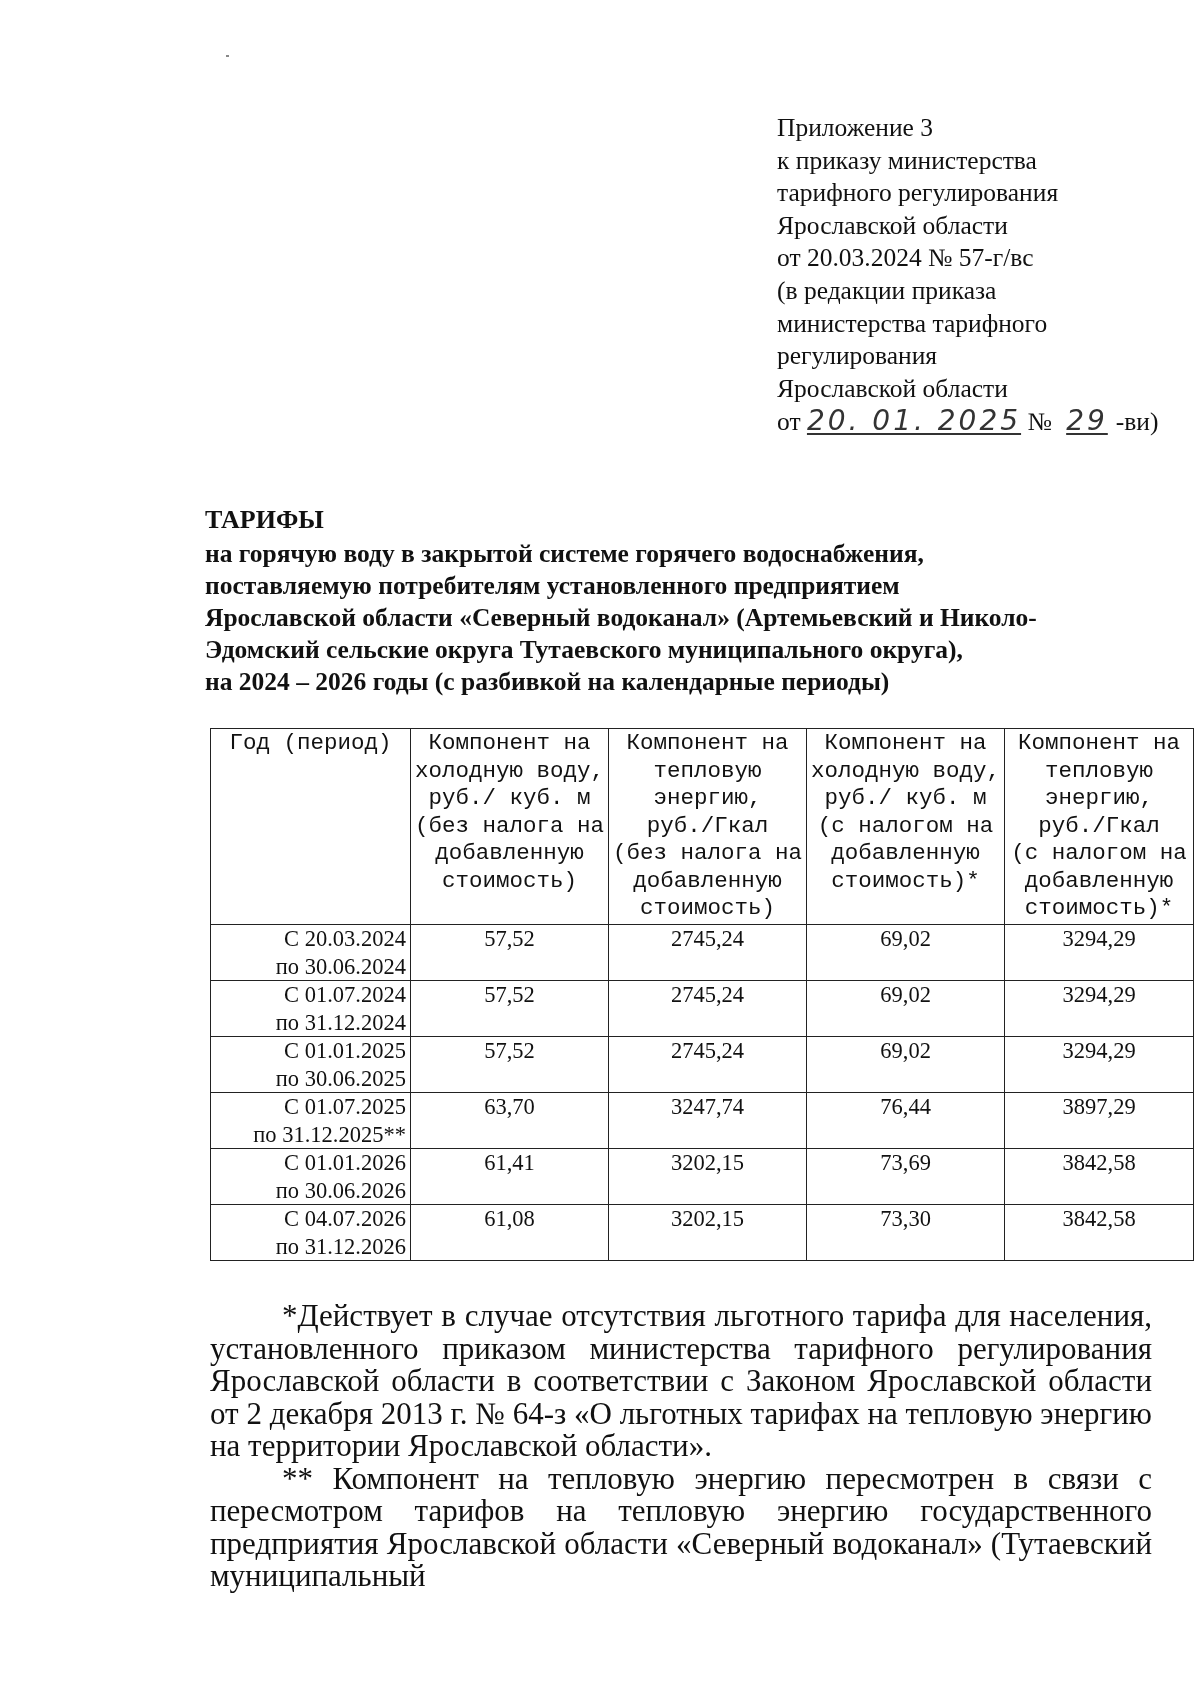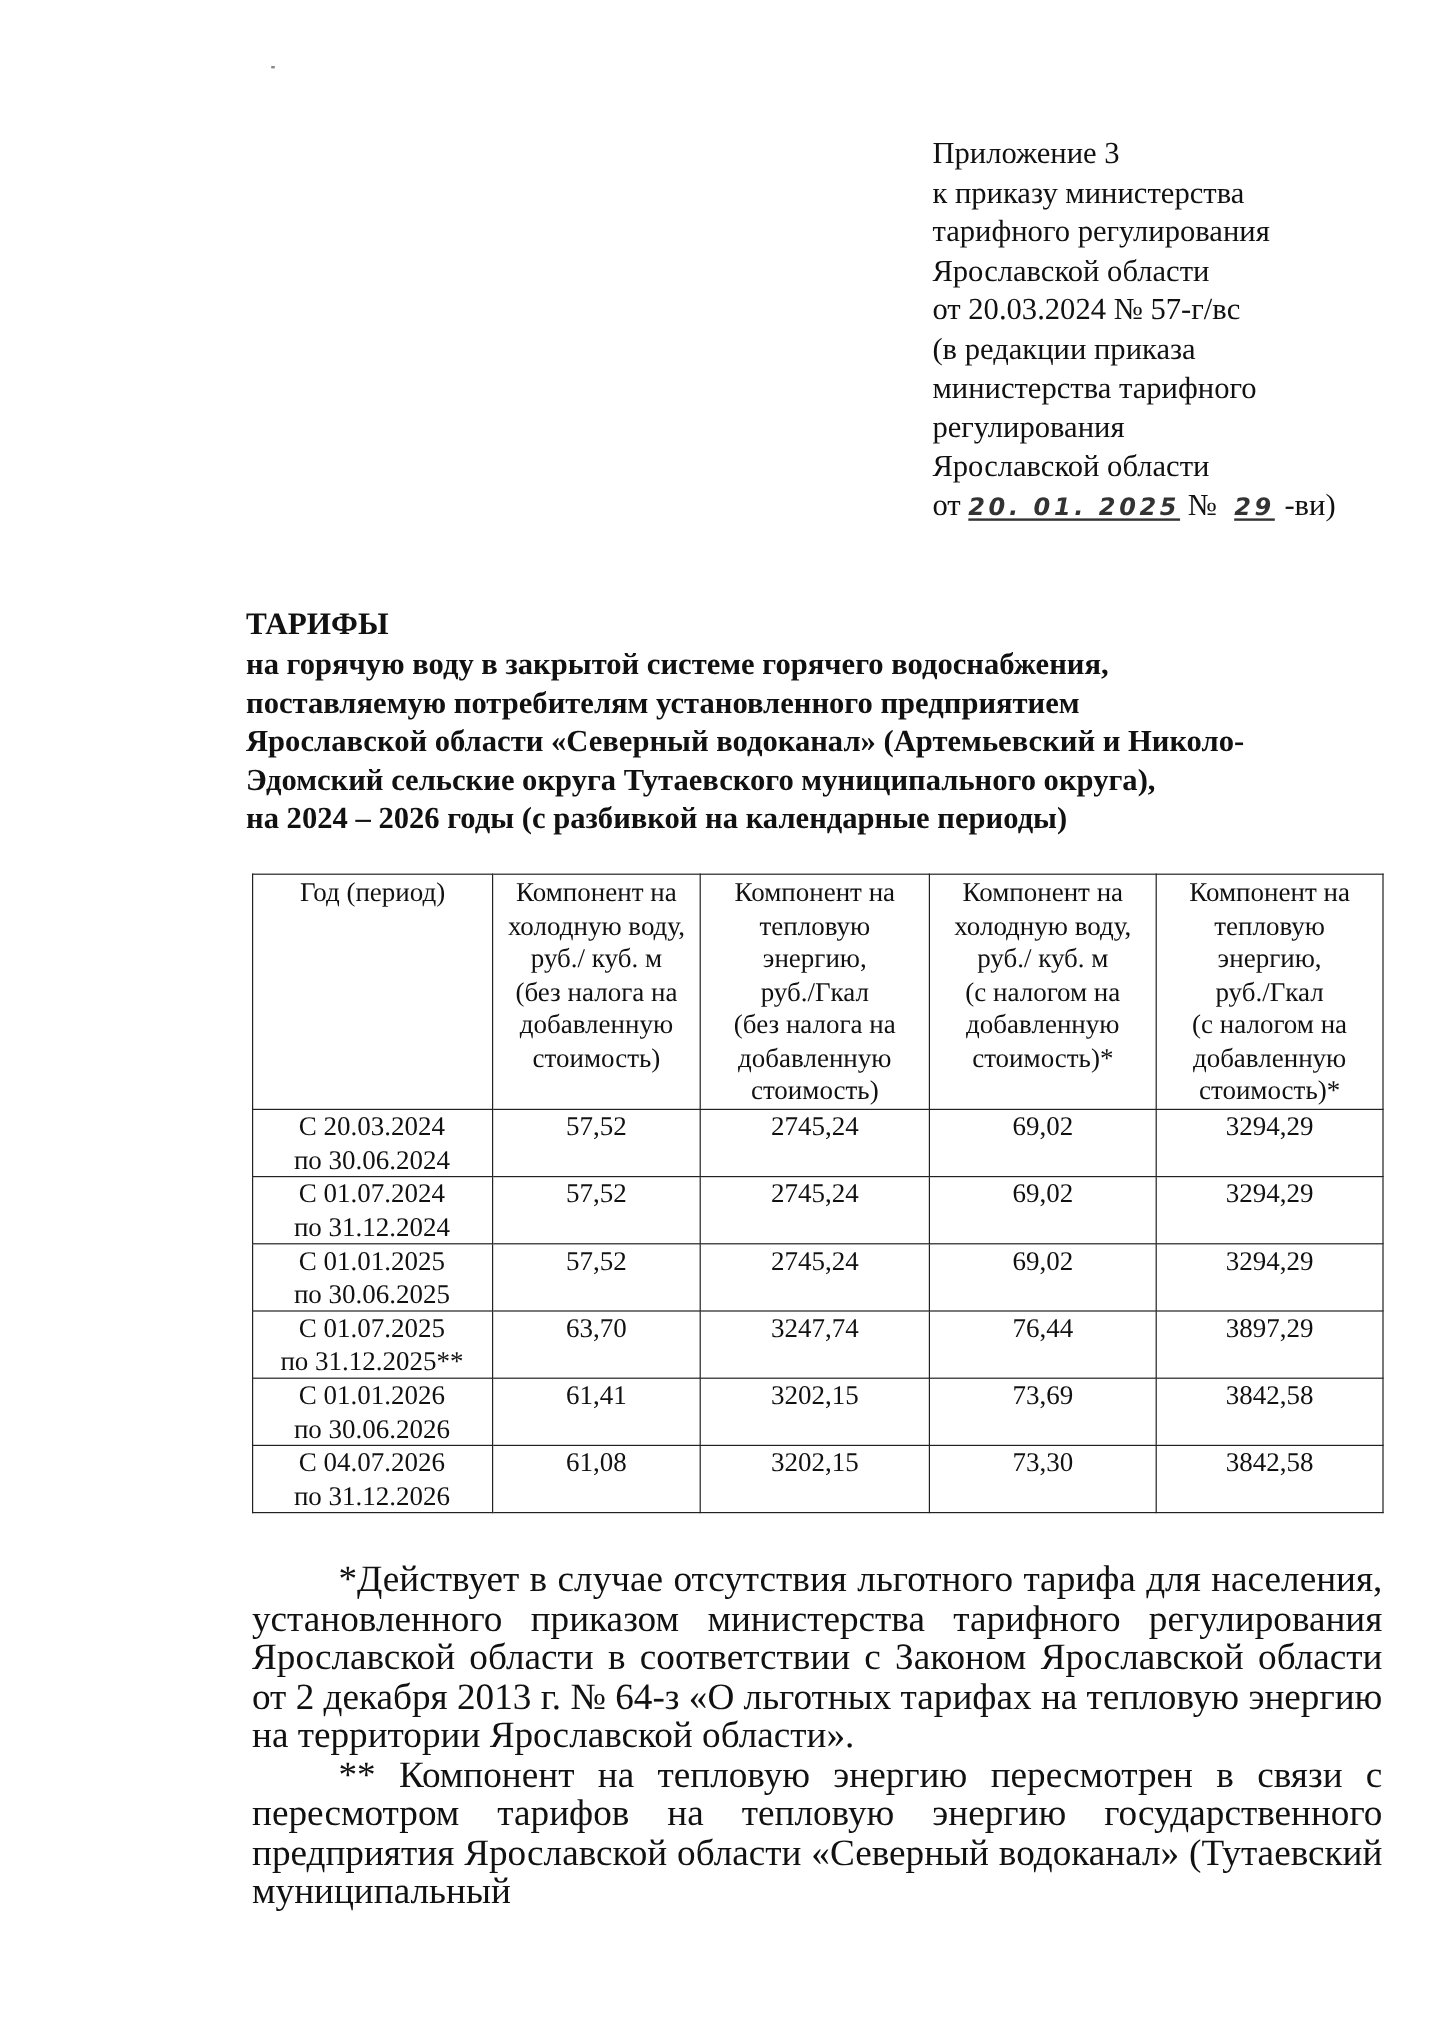--- a/index.html
+++ b/index.html
@@ -24,27 +24,27 @@
       position: absolute;
       left: 777px;
       top: 112px;
       font-size: 25.5px;
       line-height: 32.6px;
     }
     .approval .line { white-space: nowrap; }
     .hand {
       font-family: "DejaVu Sans", sans-serif;
       font-style: italic;
-      font-size: 20px;
+      font-size: 28px;
       color: #333;
       letter-spacing: 3px;
       text-decoration: underline;
       text-underline-offset: 3px;
       display: inline-block;
-      font-weight: 700;
+      font-weight: 400;
     }
     .hand.num { padding: 0 8px; }
 
     .title-block {
       position: absolute;
       left: 205px;
       top: 504px;
       width: 950px;
       text-align: left;
       font-weight: bold;
@@ -67,23 +67,24 @@
     table.tariffs th, table.tariffs td {
       border: 1.5px solid #222;
       vertical-align: top;
       padding: 0 4px;
       font-weight: normal;
     }
     table.tariffs th {
       text-align: center;
       padding-top: 1px;
       height: 194px;
+      font-family: Liberation Mono, monospace;
     }
     table.tariffs td.period {
-      text-align: center;
+      text-align: right;
       padding-left: 3px;
     }
     table.tariffs td.num {
       text-align: center;
     }
     table.tariffs tr.data-row td {
       height: 55px;
     }
     .hline { display: block; white-space: nowrap; }
 

